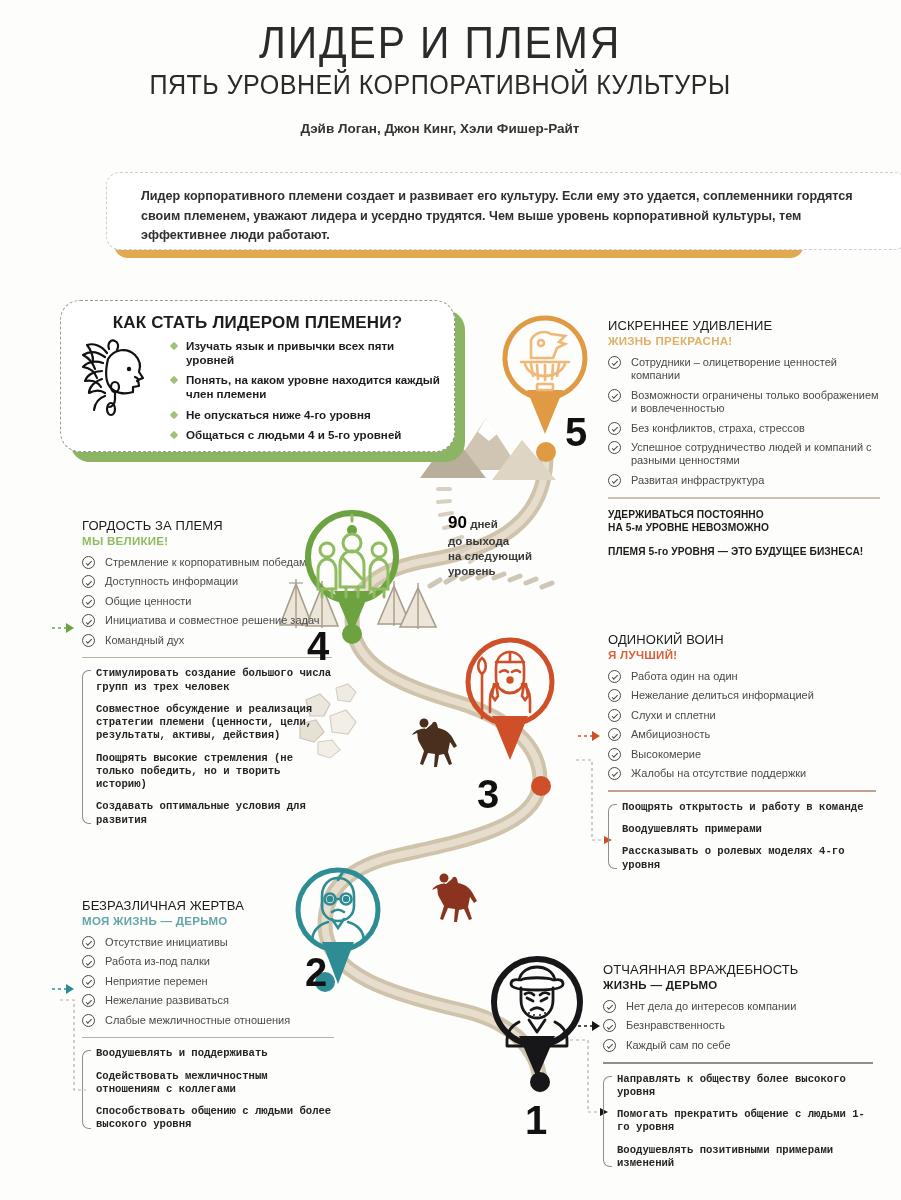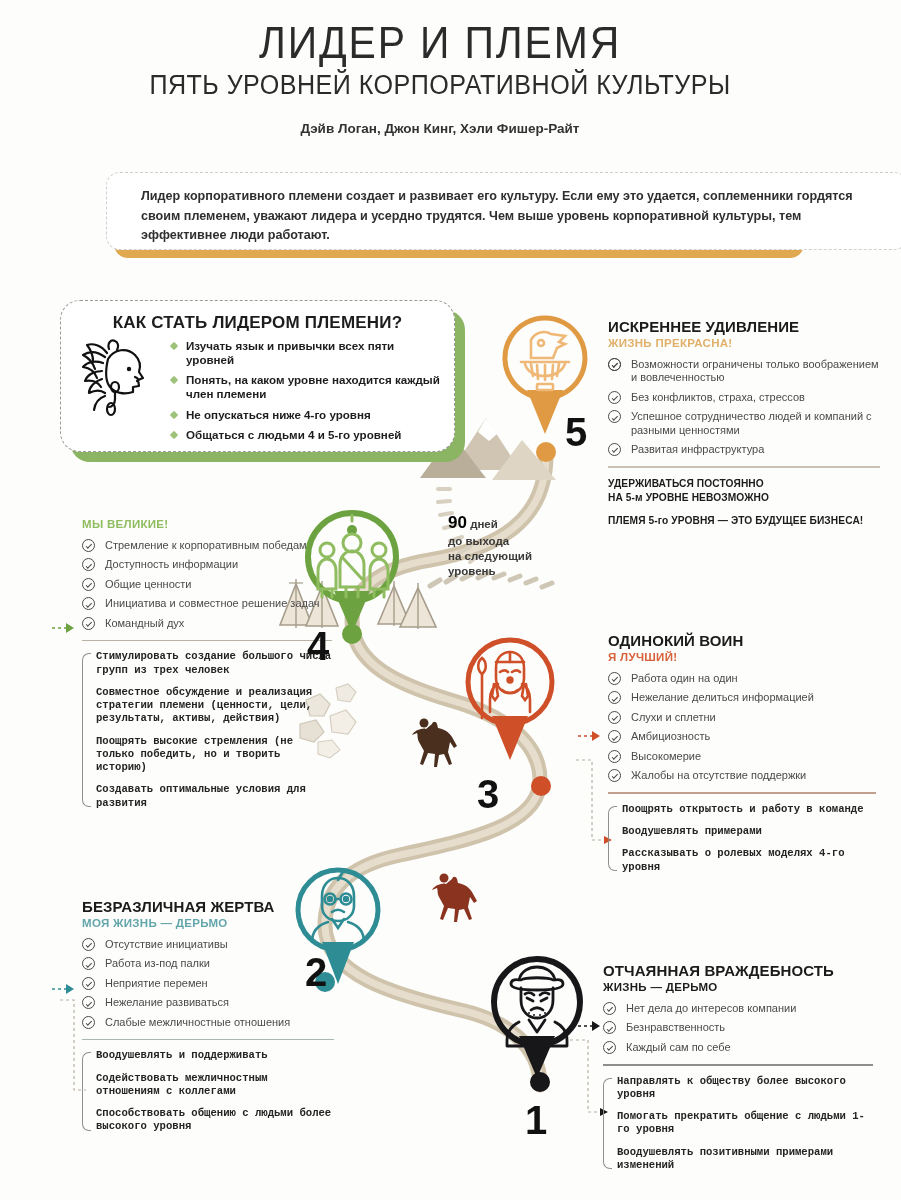--- a/index.html
+++ b/index.html
@@ -59,21 +59,21 @@
   .leader li:before{
     content:"";position:absolute;left:2px;top:4px;width:6px;height:6px;
     background:#9ec27a;border-radius:1px;transform:rotate(45deg);
   }
 
   
   .scene{position:absolute;left:0;top:0;width:901px;height:1200px;}
 
   
   .lvl{position:absolute;z-index:6;}
-  .lvl h4{margin:0 0 2px;font-size:15px;font-weight:700;color:#1b1b1b;letter-spacing:.1px;}
+  .lvl h4{margin:0 0 2px;font-size:13px;font-weight:400;color:#1b1b1b;letter-spacing:.1px;}
   .lvl .motto{margin:0 0 9px;font-size:11.5px;font-weight:700;letter-spacing:.3px;}
   .lvl ul{margin:0;padding:0;list-style:none;}
   .lvl li{
     position:relative;padding-left:23px;margin-bottom:6px;
     font-size:11px;line-height:1.22;color:#4a4a4a;
   }
   .lvl li .chk{
     position:absolute;left:0;top:0px;width:13px;height:13px;border-radius:50%;
     border:1.3px solid currentColor;
   }
@@ -265,21 +265,21 @@
         <rect x="40" y="72" width="16" height="6" rx="1"></rect>
       </g>
     </svg>
   </div>
   <div class="bignum" style="left:565px;top:410px;">5</div>
 
   <div class="lvl" style="left:608px;top:318px;width:272px;color:#c9a25c;">
     <h4>ИСКРЕННЕЕ УДИВЛЕНИЕ</h4>
     <p class="motto" style="color:#e0b06a;">ЖИЗНЬ ПРЕКРАСНА!</p>
     <ul>
-      <li><span class="chk"></span></li>
+      <li><span class="chk"></span><span>Сотрудники – олицетворение ценностей компании</span></li>
       <li><span class="chk"></span><span>Возможности ограничены только воображением и вовлеченностью</span></li>
       <li><span class="chk"></span><span>Без конфликтов, страха, стрессов</span></li>
       <li><span class="chk"></span><span>Успешное сотрудничество людей и компаний с разными ценностями</span></li>
       <li><span class="chk"></span><span>Развитая инфраструктура</span></li>
     </ul>
     <div class="divider" style="background:#c9c2b4;"></div>
     <div class="note5" style="white-space:pre-line;">УДЕРЖИВАТЬСЯ ПОСТОЯННО
 НА 5-м УРОВНЕ НЕВОЗМОЖНО</div>
     <div class="note5">ПЛЕМЯ 5-го УРОВНЯ — ЭТО БУДУЩЕЕ БИЗНЕСА!</div>
   </div>
@@ -300,20 +300,21 @@
         <path d="M26,84 l0,8 M36,84 l0,8"></path>
         <circle cx="83" cy="45" r="7"></circle>
         <path d="M74,66 c0,-7 4,-12 9,-12 c5,0 9,5 9,12 l0,18 -18,0 z"></path>
         <path d="M78,84 l0,8 M88,84 l0,8"></path>
       </g>
     </svg>
   </div>
   <div class="bignum" style="left:307px;top:624px;">4</div>
 
   <div class="lvl" style="left:82px;top:518px;width:250px;color:#8ab060;">
+    <h4>ГОРДОСТЬ ЗА ПЛЕМЯ</h4>
     <p class="motto" style="color:#8fbc5f;">МЫ ВЕЛИКИЕ!</p>
     <ul>
       <li><span class="chk"></span><span>Стремление к корпоративным победам</span></li>
       <li><span class="chk"></span><span>Доступность информации</span></li>
       <li><span class="chk"></span><span>Общие ценности</span></li>
       <li><span class="chk"></span><span>Инициатива и совместное решение задач</span></li>
       <li><span class="chk"></span><span>Командный дух</span></li>
     </ul>
     <div class="divider" style="background:#b9b2a2;"></div>
     <div class="notes">

